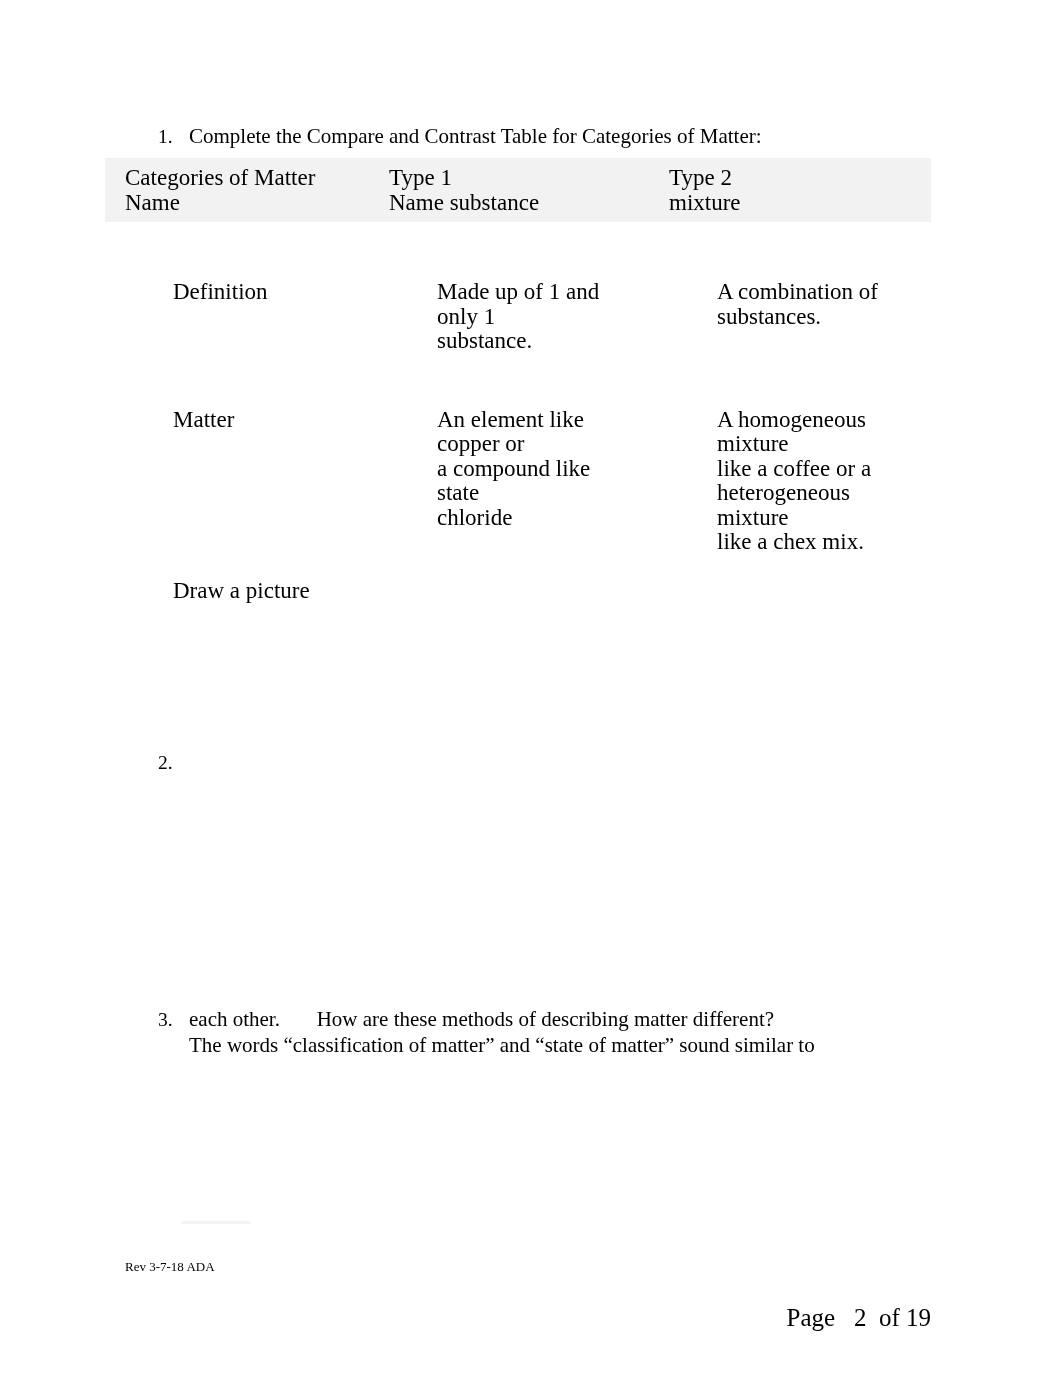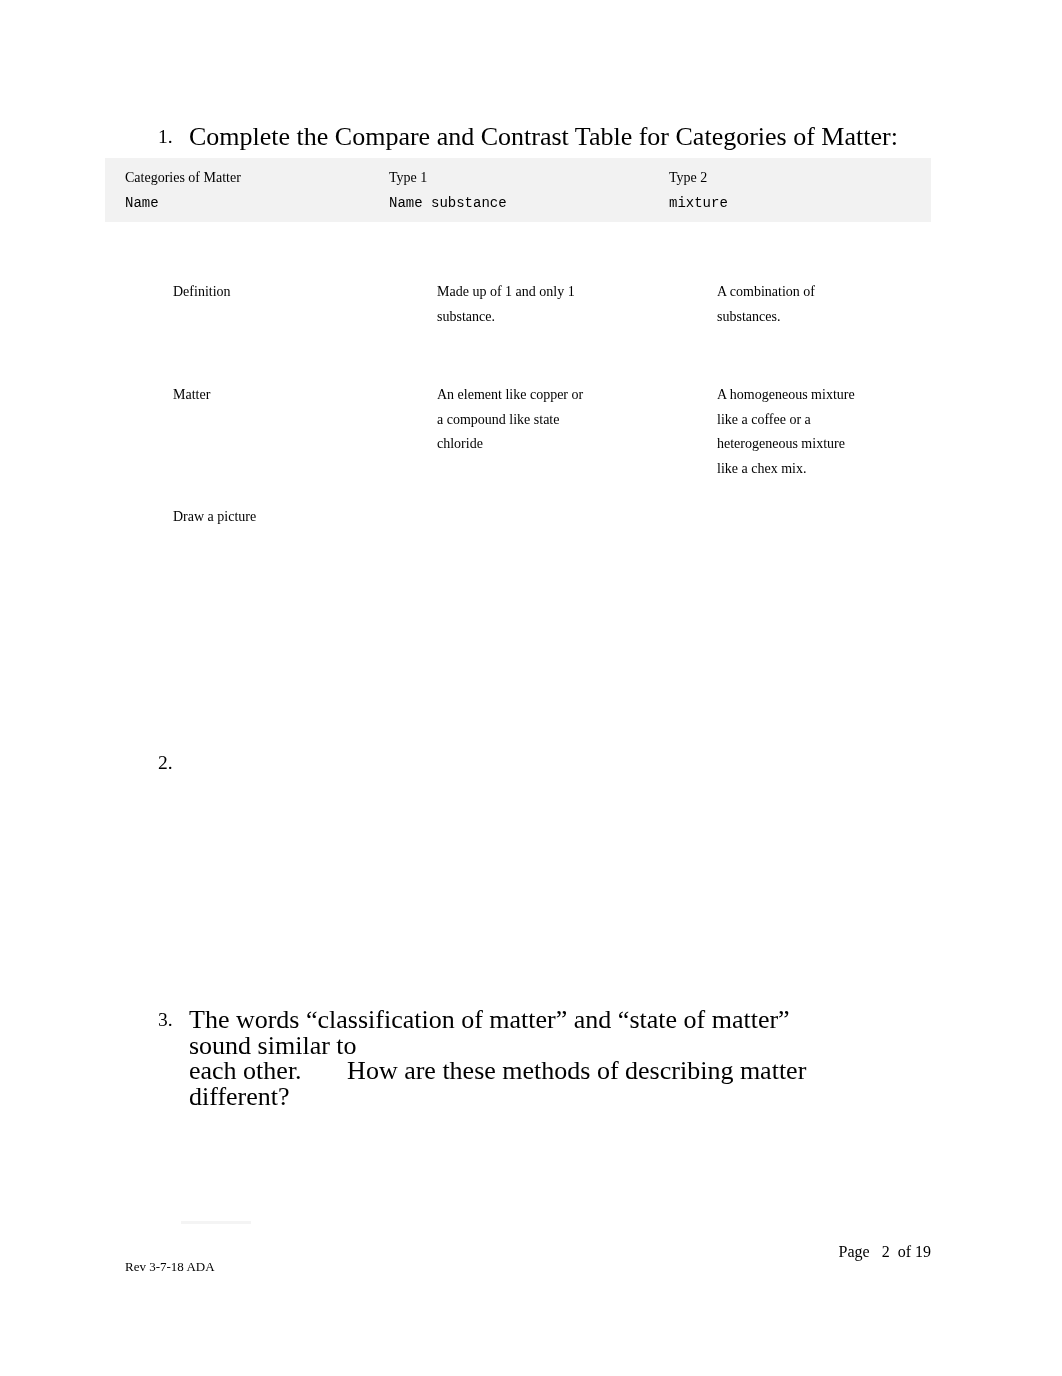--- a/index.html
+++ b/index.html
@@ -28,21 +28,21 @@
     align-items: flex-start;
   }
   .list-num {
     width: 31px;
     flex: 0 0 31px;
     font-size: 19.5px;
     line-height: 25px;
     white-space: nowrap;
   }
   .list-text {
-    font-size: 26px;
+    font-size: 21px;
     line-height: 25.5px;
     white-space: pre-wrap;
   }
 
   #item-1 { left: 158px; top: 124px; }
   #item-2 { left: 158px; top: 750px; }
   #item-3 { left: 158px; top: 1007px; width: 700px; }
   #item-3 .list-text { line-height: 25.5px; }
 
   
@@ -57,33 +57,33 @@
   .cc-table col.c1 { width: 264px; }
   .cc-table col.c2 { width: 280px; }
   .cc-table col.c3 { width: 282px; }
 
   .cc-table th, .cc-table td {
     vertical-align: top;
     padding: 0;
     border: 0;
     font-weight: normal;
     text-align: left;
-    font-size: 14px;
+    font-size: 23px;
     line-height: 24.5px;
   }
 
   .hdr-row {
     background: #f2f2f2;
   }
   .hdr-row th {
     height: 56px;
     padding: 8px 12px 0 20px;
   }
   .hdr-row th .l1 { display: block; }
-  .hdr-row th .l2 { display: block; font-family: Liberation Mono, monospace; }
+  .hdr-row th .l2 { display: block; }
 
   .body-row td {
     padding: 0 12px 0 20px;
   }
   .body-row td .cell-text {
     display: block;
     white-space: pre-wrap;
     margin-left: 48px;
   }
 
@@ -99,24 +99,24 @@
     position: absolute;
     left: 181px;
     top: 1221px;
     width: 70px;
     height: 3px;
     background: #f4f4f4;
   }
   .footer-page {
     position: absolute;
     left: 0;
-    top: 1240px;
+    top: 1306px;
     width: 931px;
     text-align: right;
-    font-size: 16px;
+    font-size: 25px;
     line-height: 24px;
     white-space: pre;
   }
   .footer-rev {
     position: absolute;
     left: 125px;
     top: 1258px;
     font-size: 13px;
     line-height: 18px;
     white-space: nowrap;
@@ -224,22 +224,22 @@
     </tbody>
   </table>
 
   <div class="list-item" id="item-2">
     <span class="list-num">2.</span>
   </div>
 
   <div class="list-item" id="item-3">
     <span class="list-num">3.</span>
     <span>
+      <span class="list-text" style="display:block;">each other.       How are these methods of describing matter different?</span>
       <span class="list-text" style="display:block;">The words “classification of matter” and “state of matter” sound similar to</span>
-      <span class="list-text" style="display:block;">each other.       How are these methods of describing matter different?</span>
     </span>
   </div>
 
   <div class="footer-rule"></div>
   <div class="footer-page">Page   2  of 19</div>
   <div class="footer-rev">Rev 3-7-18 ADA</div>
 
 </div>
 
 </body></html>

